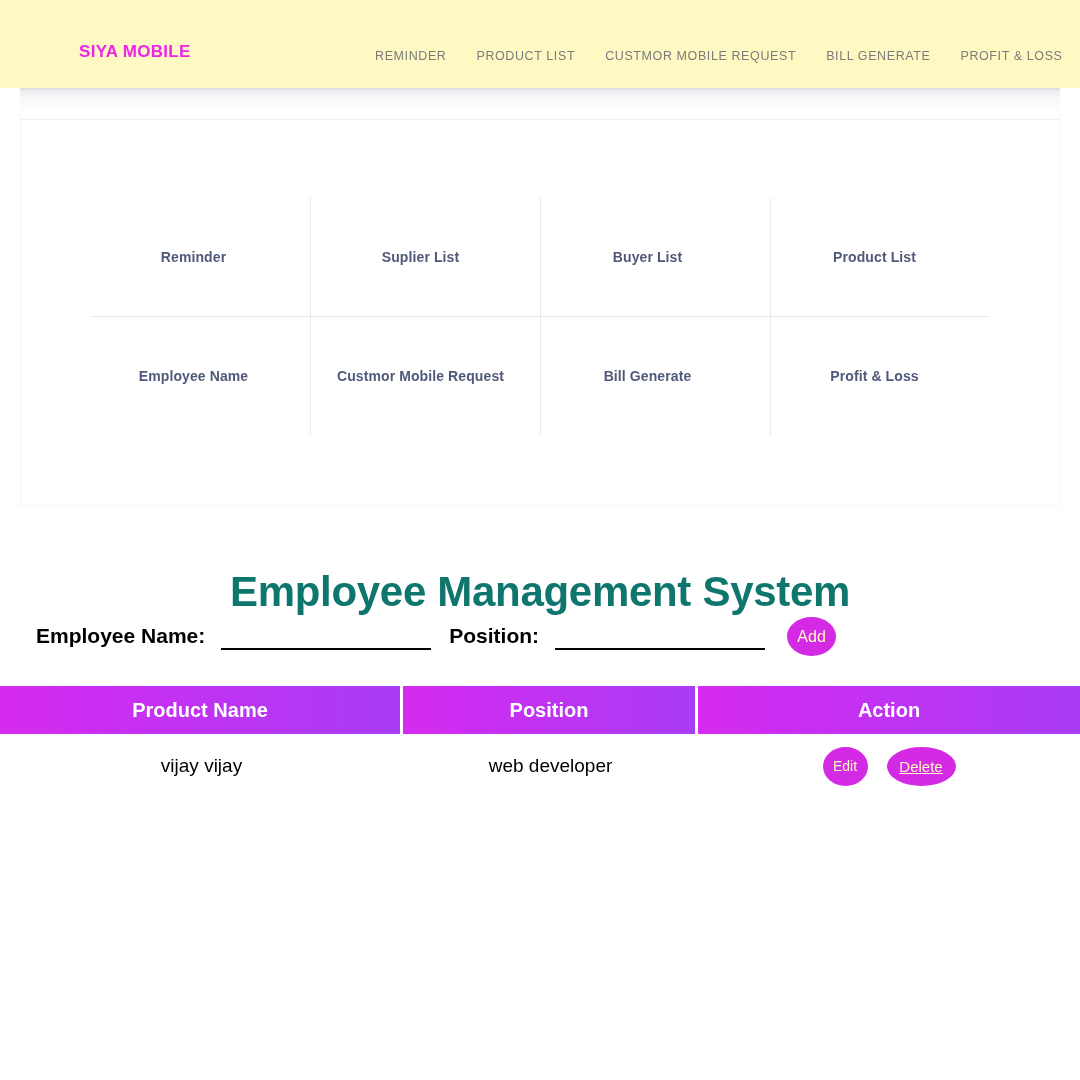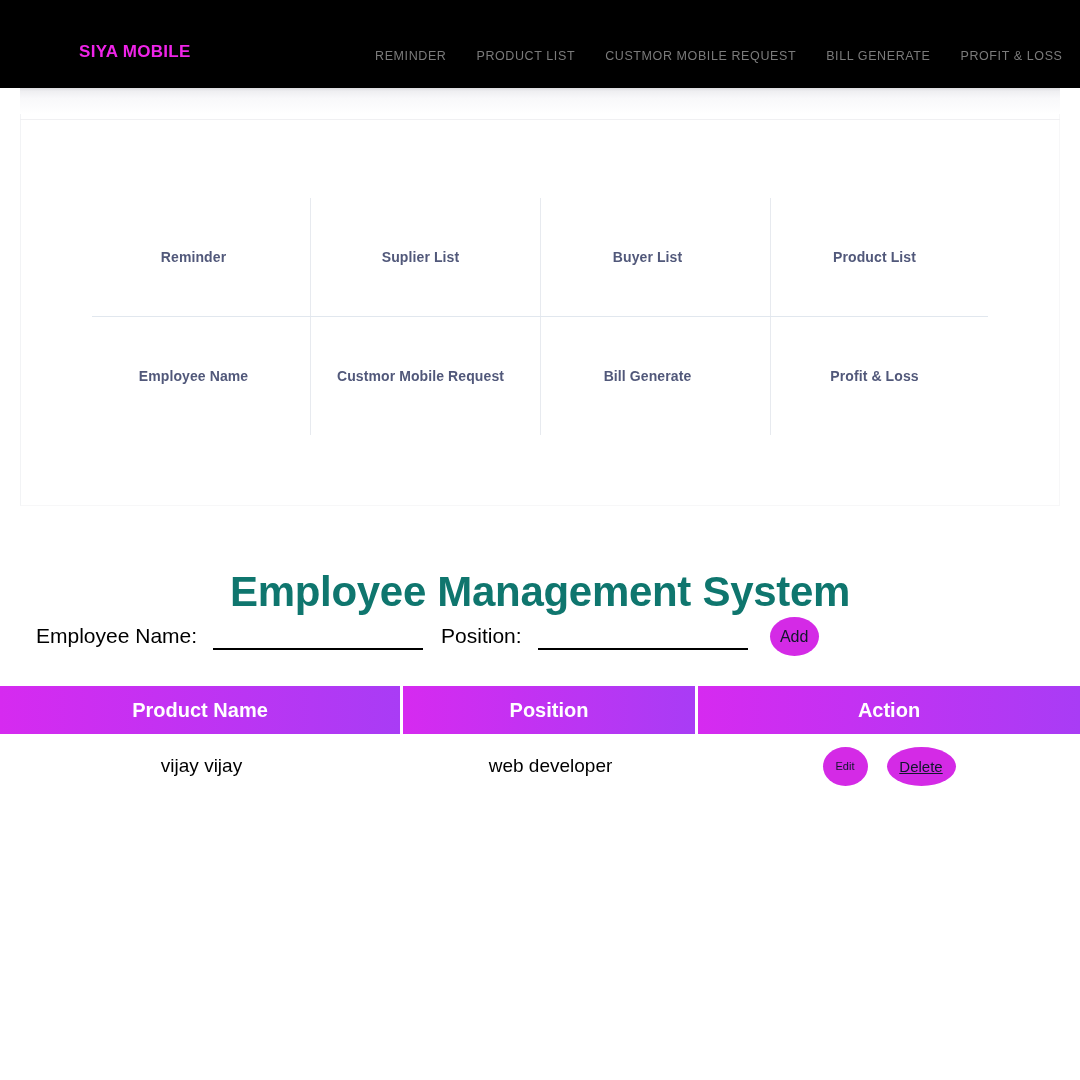--- a/index.html
+++ b/index.html
@@ -9,21 +9,21 @@
     background: #ffffff;
     font-family: "Liberation Sans", sans-serif;
     overflow: hidden;
   }
   .page { position: relative; width: 1080px; height: 1080px; background:#fff; }
 
   
   .navbar {
     position: absolute; top: 0; left: 0;
     width: 1080px; height: 88px;
-    background: #000000;
+    background: #fef9c3;
     display: flex; align-items: center;
   }
   .brand {
     position: absolute; left: 79px; top: 42px;
     font-size: 17px; font-weight: bold;
     letter-spacing: 0.3px;
     color: #ef24e8;
     white-space: nowrap;
     text-decoration: none;
   }
@@ -118,40 +118,41 @@
     position: absolute;
     left: 36px; top: 612px;
     width: 1008px; height: 46px;
     display: flex; align-items: center;
   }
   .field-label {
     font-size: 21px;
     color: #000;
     white-space: nowrap;
     line-height: 1;
+    font-weight: bold;
   }
   .under-input {
     border: none;
     border-bottom: 2.5px solid #000;
     outline: none;
     background: transparent;
     font-family: "Liberation Sans", sans-serif;
     font-size: 19px;
     color: #000;
     padding: 0 2px 3px 2px;
     height: 30px;
   }
   #emp-name-input { width: 210px; margin-left: 16px; }
   #position-input { width: 210px; margin-left: 16px; }
   .gap-between { width: 18px; }
 
   .btn-oval {
     border: none;
     cursor: pointer;
-    color: #0f172a;
+    color: #fef9c3;
     background: #d42ae6;
     font-family: "Liberation Sans", sans-serif;
     font-size: 16px;
     line-height: 1;
     border-radius: 50%;
     display: inline-flex;
     align-items: center;
     justify-content: center;
   }
   #add-button {
@@ -194,21 +195,21 @@
   .col-pos  { width: 295px; }
   .col-act  { width: 382px; }
 
   .action-cell { }
   .action-wrap {
     display: flex;
     align-items: center;
     justify-content: center;
     gap: 19px;
   }
-  #edit-button   { width: 45px;  height: 39px; font-size: 11px; }
+  #edit-button   { width: 45px;  height: 39px; font-size: 14px; }
   #delete-button { width: 69px;  height: 39px; font-size: 15px; text-decoration: underline; }
 </style>
 </head>
 <body>
 
 <div class="page">
 
   <div class="navbar">
     <a class="brand" href="#">SIYA MOBILE</a>
     <ul class="nav-links">

